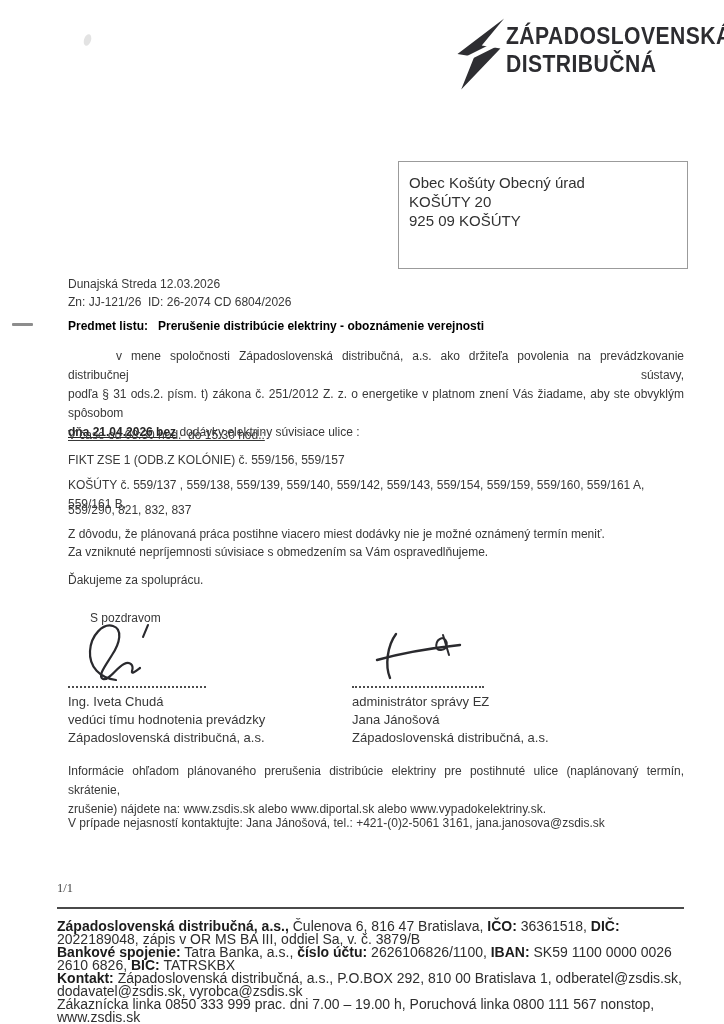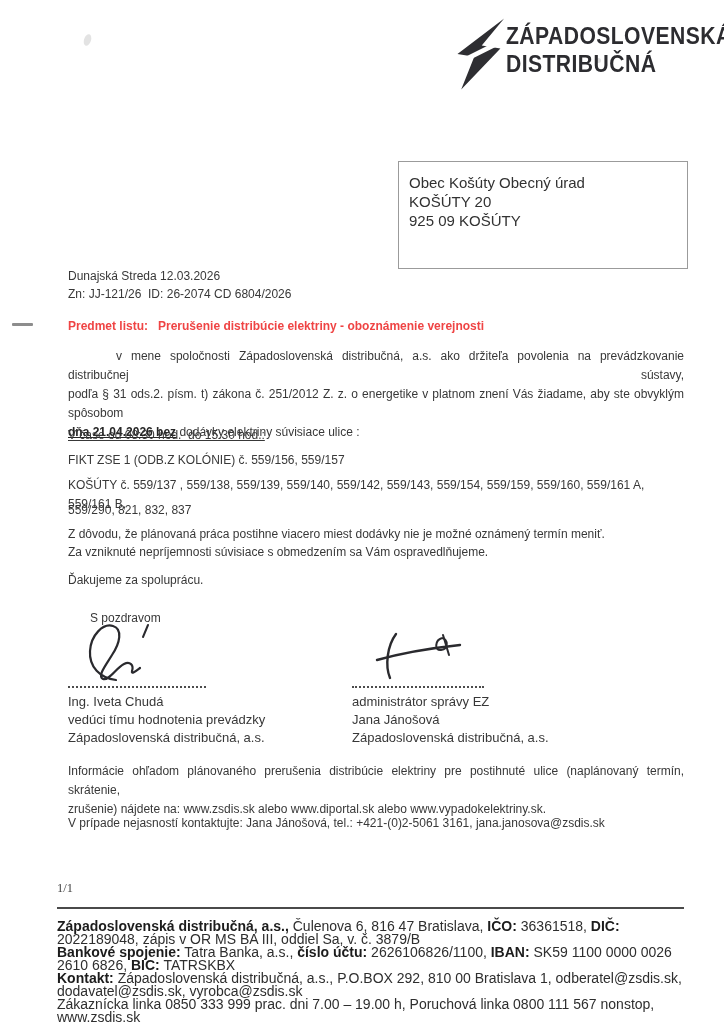--- a/index.html
+++ b/index.html
@@ -19,23 +19,23 @@
   .speck1{position:absolute;left:84px;top:34px;width:7px;height:12px;background:#9a9a9a;opacity:.28;border-radius:50%;transform:rotate(18deg);}
   .speck2{position:absolute;left:596px;top:58px;width:5px;height:5px;background:#9a9a9a;opacity:.3;border-radius:50%;}
   .fold-mark{position:absolute;left:12px;top:323px;width:21px;height:3px;background:#8d8d8d;border-radius:1px;}
   
   .recipient-box{
     position:absolute;left:398px;top:161px;width:268px;height:84px;
     border:1.4px solid #9b9b9b;padding:11px 10px;
     font-size:15px;line-height:19px;color:#323232;
   }
   
-  .meta{position:absolute;left:68px;top:267px;font-size:12px;line-height:18px;}
+  .meta{position:absolute;left:68px;top:275px;font-size:12px;line-height:18px;}
   
-  .subject{position:absolute;left:68px;top:319px;font-size:12px;font-weight:bold;color:#ef4444;}
+  .subject{position:absolute;left:68px;top:319px;font-size:12px;font-weight:bold;color:#000000;}
   .subject .lbl{margin-right:10px;}
   
   .para{position:absolute;left:68px;top:347px;width:616px;font-size:12px;line-height:19px;}
   .jline{text-align:justify;text-align-last:justify;}
   .indent{text-indent:48px;}
   .bu{font-weight:bold;text-decoration:underline;color:#262626;}
   .u{text-decoration:underline;}
   .line-abs{position:absolute;left:68px;width:616px;font-size:12px;line-height:19px;}
   .t426{top:426px;} .t451{top:451px;} .t476{top:476px;} .t501{top:501px;}
   .t525{top:525px;} .t543{top:543px;} .t571{top:571px;}

